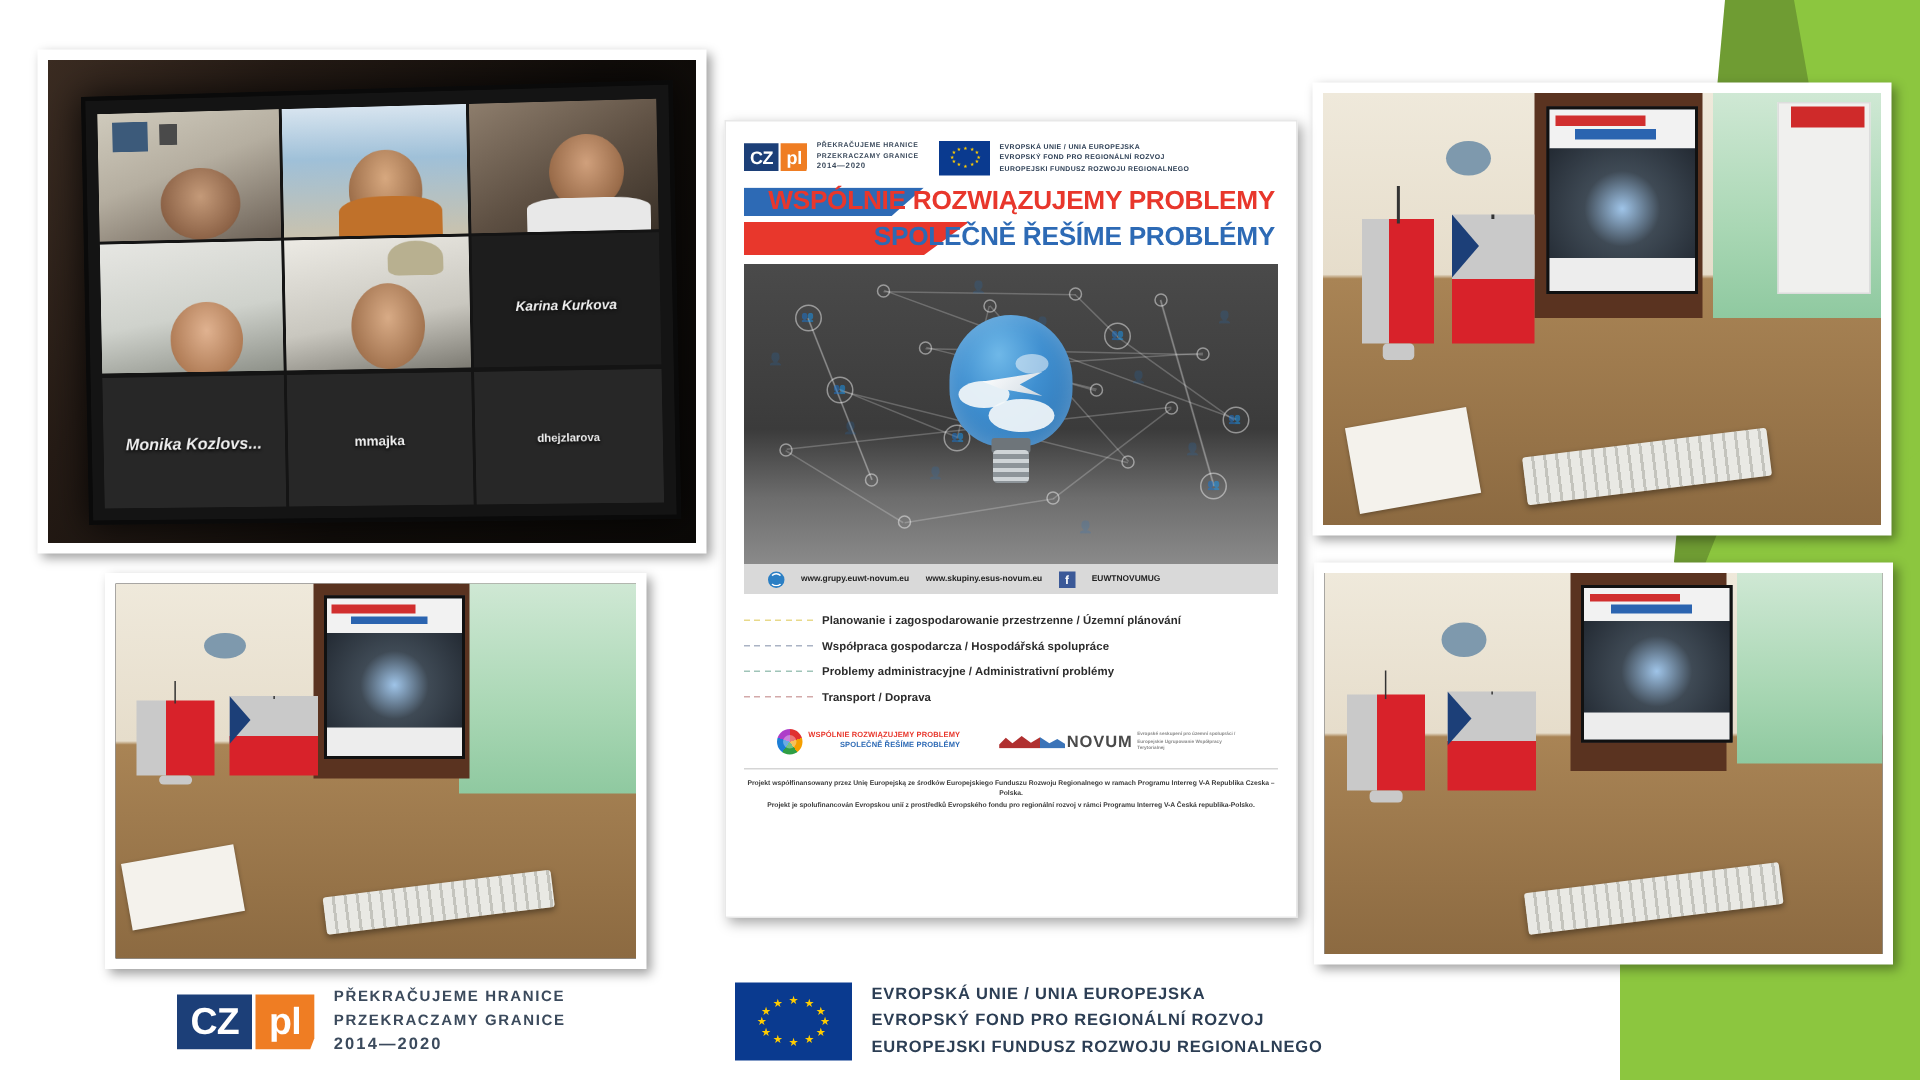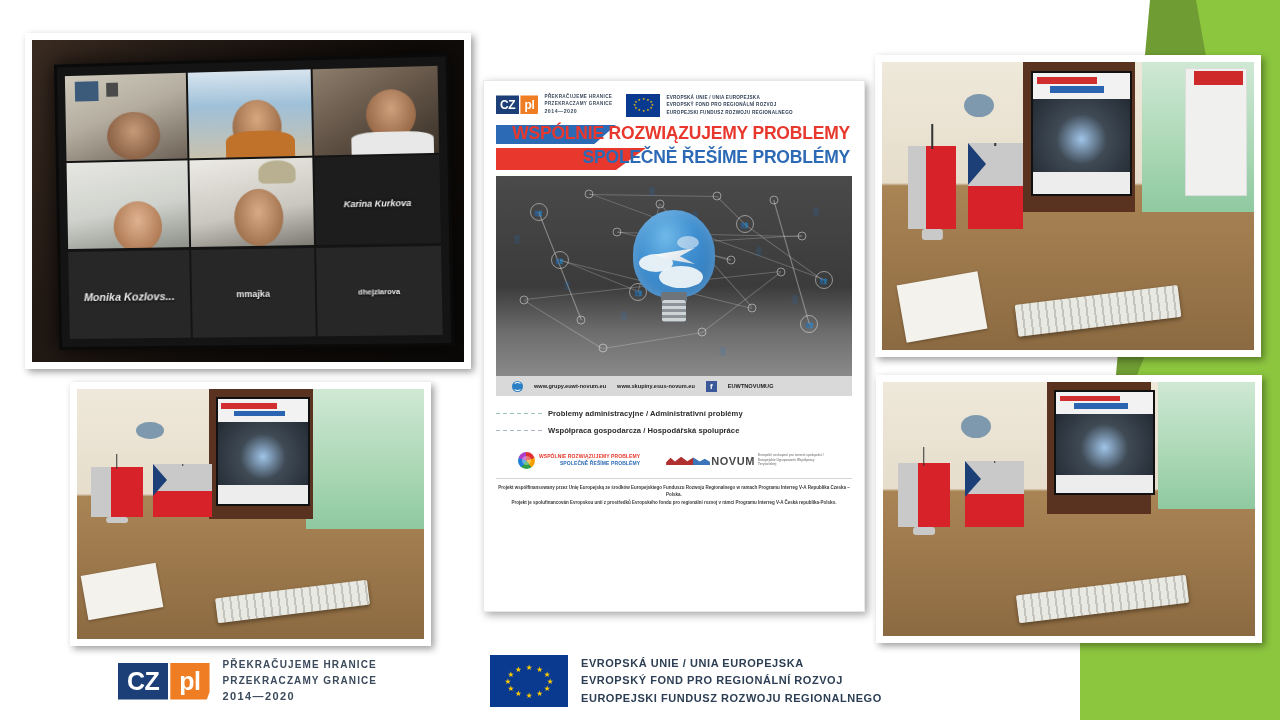--- a/index.html
+++ b/index.html
@@ -479,26 +479,34 @@
       <div class="pst-urls">
         <div class="globe"></div>
         <div class="u">www.grupy.euwt-novum.eu</div>
         <div class="u">www.skupiny.esus-novum.eu</div>
         <div class="fb">f</div>
         <div class="u">EUWTNOVUMUG</div>
       </div>
 
       <div class="pst-list">
         <div class="row">
-          <div class="dashes" style="background:repeating-linear-gradient(90deg,#9fc4b8 0 4px,transparent 4px 7px);"></div>
-          <span>Problemy administracyjne / Administrativní problémy</span>
+          <div class="dashes" style="background:repeating-linear-gradient(90deg,#e8d98a 0 4px,transparent 4px 7px);"></div>
+          <span>Planowanie i zagospodarowanie przestrzenne / Územní plánování</span>
         </div>
         <div class="row">
           <div class="dashes" style="background:repeating-linear-gradient(90deg,#aab3c4 0 4px,transparent 4px 7px);"></div>
           <span>Współpraca gospodarcza / Hospodářská spolupráce</span>
+        </div>
+        <div class="row">
+          <div class="dashes" style="background:repeating-linear-gradient(90deg,#9fc4b8 0 4px,transparent 4px 7px);"></div>
+          <span>Problemy administracyjne / Administrativní problémy</span>
+        </div>
+        <div class="row">
+          <div class="dashes" style="background:repeating-linear-gradient(90deg,#d3a9a9 0 4px,transparent 4px 7px);"></div>
+          <span>Transport / Doprava</span>
         </div>
       </div>
 
       <div class="pst-foot">
         <div class="pst-foot-logos">
           <div class="wrp">
             <div class="wrp-icon"></div>
             <div class="wrp-txt">
               <div class="l1">WSPÓLNIE ROZWIĄZUJEMY PROBLEMY</div>
               <div class="l2">SPOLEČNĚ ŘEŠÍME PROBLÉMY</div>

